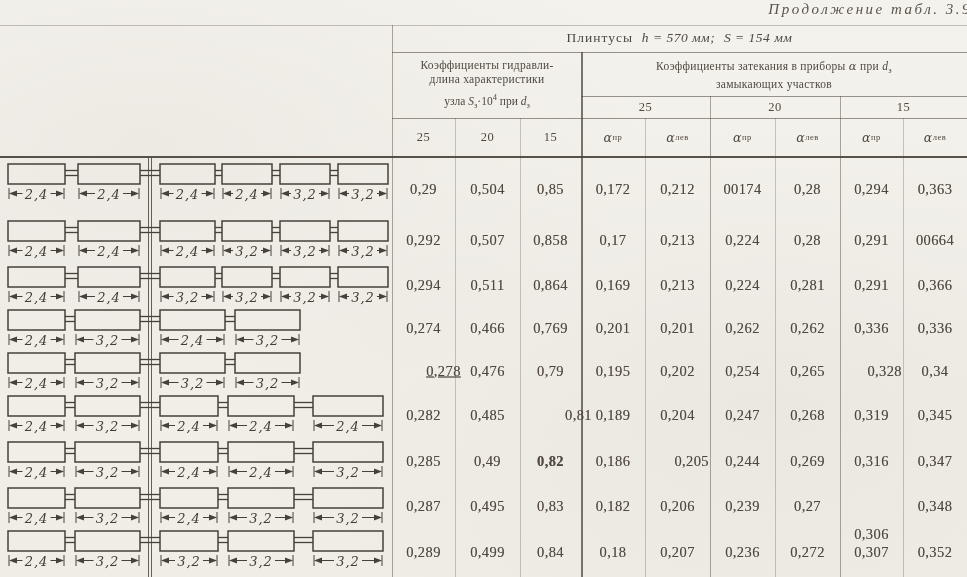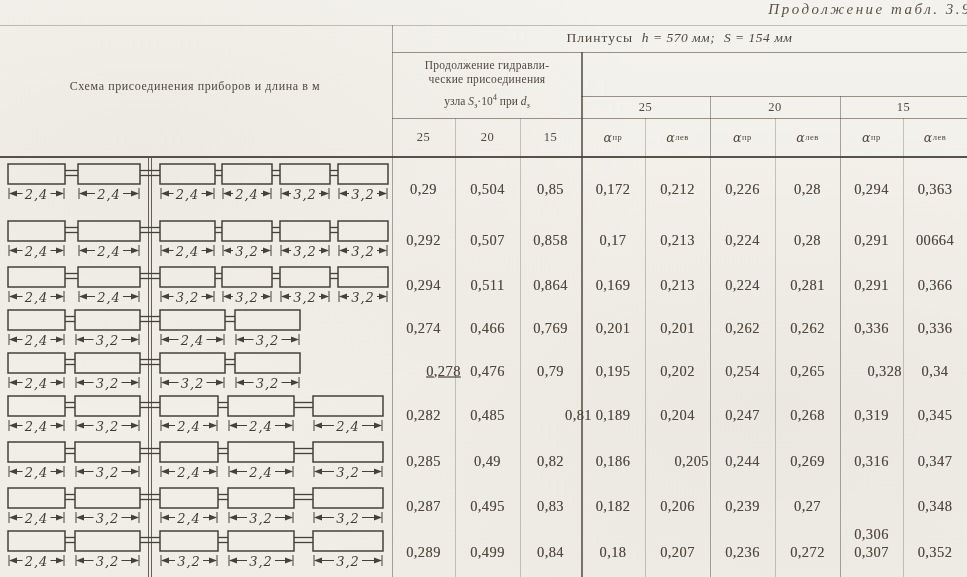--- a/index.html
+++ b/index.html
@@ -66,33 +66,39 @@
 <div class="page">
 
   <div class="caption">Продолжение табл. 3.9</div>
 
   <div class="band-title">
     <span>Плинтусы</span>&nbsp;
     <i>h = 570 мм;</i>&nbsp;
     <i>S = 154 мм</i>
   </div>
 
-  <div class="scheme-header">Схема присоединения приборов и длина в м</div>
 
   <div class="col-header" style="left:396px;top:58px;width:182px;">
-    <span>Продолжение гидравли-</span><br>
-    <span>ческие присоединения</span>
+    <span>Коэффициенты гидравли-</span><br>
+    <span>длина характеристики</span>
   </div>
   <div class="formula">
     <span>узла</span>
     <i>S</i><sub>з</sub><span>·10</span><sup>4</sup>
     <span>при</span>
     <i>d</i><sub>з</sub>
   </div>
 
+  <div class="col-header" style="left:585px;top:59px;width:378px;">
+    <span>Коэффициенты затекания в приборы</span>
+    <i class="alpha">α</i>
+    <span>при</span>
+    <i>d</i><sub>з</sub><br>
+    <span>замыкающих участков</span>
+  </div>
 
   <div class="subhead-cell" style="left:581px;top:96px;width:129px;height:22px;">25</div>
   <div class="subhead-cell" style="left:710px;top:96px;width:130px;height:22px;">20</div>
   <div class="subhead-cell" style="left:840px;top:96px;width:127px;height:22px;">15</div>
 
   <div class="subhead-cell" style="left:392px;top:118px;width:63px;height:38px;">25</div>
   <div class="subhead-cell" style="left:455px;top:118px;width:65px;height:38px;">20</div>
   <div class="subhead-cell" style="left:520px;top:118px;width:61px;height:38px;">15</div>
 
   <div class="subhead-cell" style="left:581px;top:118px;width:64px;height:38px;">
@@ -198,21 +204,21 @@
           <line x1="377" y1="33.5" x2="386" y2="33.5" stroke="#46413a" stroke-width="1"></line>
           <polygon points="339,33.5 347,30.5 347,36.5" fill="#46413a"></polygon>
           <polygon points="387,33.5 379,30.5 379,36.5" fill="#46413a"></polygon>
           <text x="363" y="38.5" text-anchor="middle" class="dim-label">3,2</text>
         </svg>
         <span class="value-cell" style="left: 393px; width: 61px;">0,29</span>
         <span class="value-cell" style="left: 456px; width: 63px;">0,504</span>
         <span class="value-cell" style="left: 521px; width: 59px;">0,85</span>
         <span class="value-cell" style="left: 582px; width: 62px;">0,172</span>
         <span class="value-cell" style="left: 646px; width: 63px;">0,212</span>
-        <span class="value-cell" style="left: 711px; width: 63px;">0,226</span>
+        <span class="value-cell" style="left: 711px; width: 63px;">00174</span>
         <span class="value-cell" style="left: 776px; width: 63px;">0,28</span>
         <span class="value-cell" style="left: 841px; width: 61px;">0,294</span>
         <span class="value-cell" style="left: 904px; width: 62px;">0,363</span>
       </div>
       <div class="row-band" style="top: 217px; height: 46px;">
         <svg width="392" height="46" viewBox="0 0 392 46" class="scheme-svg">
           <rect x="8" y="4" width="57" height="20" fill="none" stroke="#46413a" stroke-width="1.5"></rect>
           <line x1="9" y1="28" x2="9" y2="39" stroke="#46413a" stroke-width="1"></line>
           <line x1="64" y1="28" x2="64" y2="39" stroke="#46413a" stroke-width="1"></line>
           <line x1="10" y1="33.5" x2="22.5" y2="33.5" stroke="#46413a" stroke-width="1"></line>
@@ -561,21 +567,21 @@
           <line x1="314" y1="28" x2="314" y2="39" stroke="#46413a" stroke-width="1"></line>
           <line x1="382" y1="28" x2="382" y2="39" stroke="#46413a" stroke-width="1"></line>
           <line x1="315" y1="33.5" x2="334" y2="33.5" stroke="#46413a" stroke-width="1"></line>
           <line x1="362" y1="33.5" x2="381" y2="33.5" stroke="#46413a" stroke-width="1"></line>
           <polygon points="314,33.5 322,30.5 322,36.5" fill="#46413a"></polygon>
           <polygon points="382,33.5 374,30.5 374,36.5" fill="#46413a"></polygon>
           <text x="348" y="38.5" text-anchor="middle" class="dim-label">3,2</text>
         </svg>
         <span class="value-cell" style="left: 393px; width: 61px;">0,285</span>
         <span class="value-cell" style="left: 456px; width: 63px;">0,49</span>
-        <span class="value-cell" style="left: 521px; width: 59px;">0,82</span>
+        <span class="value-cell" style="left: 521px; width: 59px; font-weight: bold;">0,82</span>
         <span class="value-cell" style="left: 582px; width: 62px;">0,186</span>
         <span class="value-cell" style="left: 646px; width: 63px; text-align: right;">0,205</span>
         <span class="value-cell" style="left: 711px; width: 63px;">0,244</span>
         <span class="value-cell" style="left: 776px; width: 63px;">0,269</span>
         <span class="value-cell" style="left: 841px; width: 61px;">0,316</span>
         <span class="value-cell" style="left: 904px; width: 62px;">0,347</span>
       </div>
       <div class="row-band" style="top: 484px; height: 43px;">
         <svg width="392" height="43" viewBox="0 0 392 43" class="scheme-svg">
           <rect x="8" y="4" width="57" height="20" fill="none" stroke="#46413a" stroke-width="1.5"></rect>

